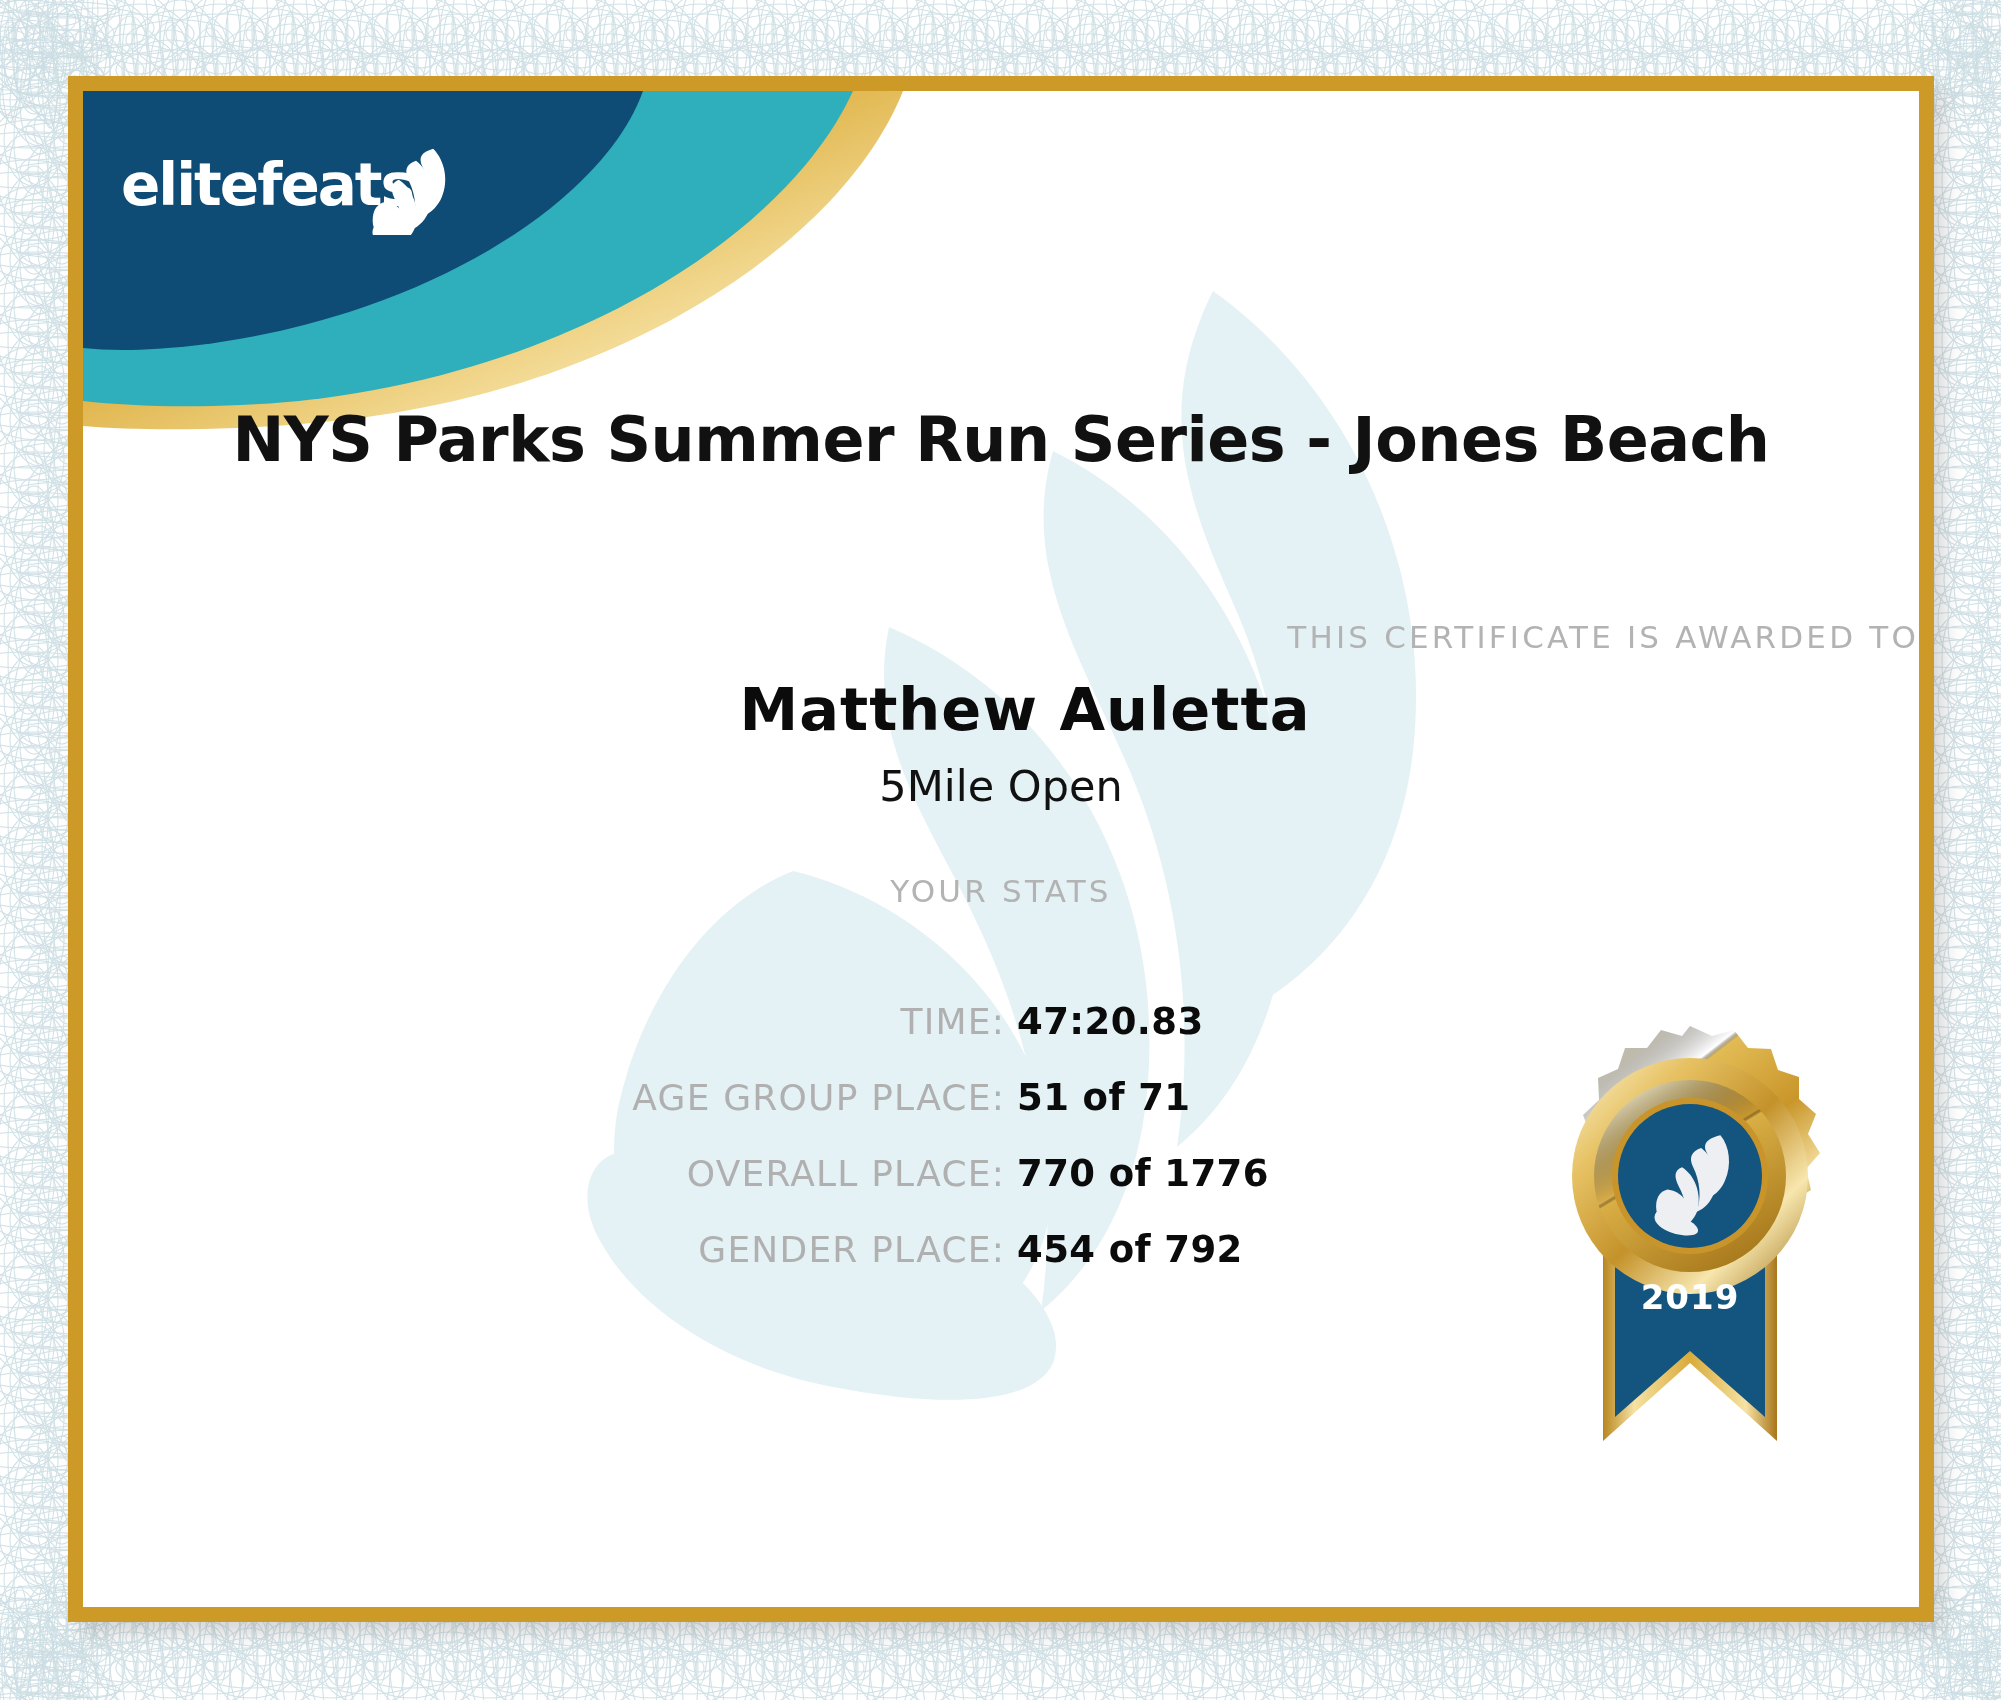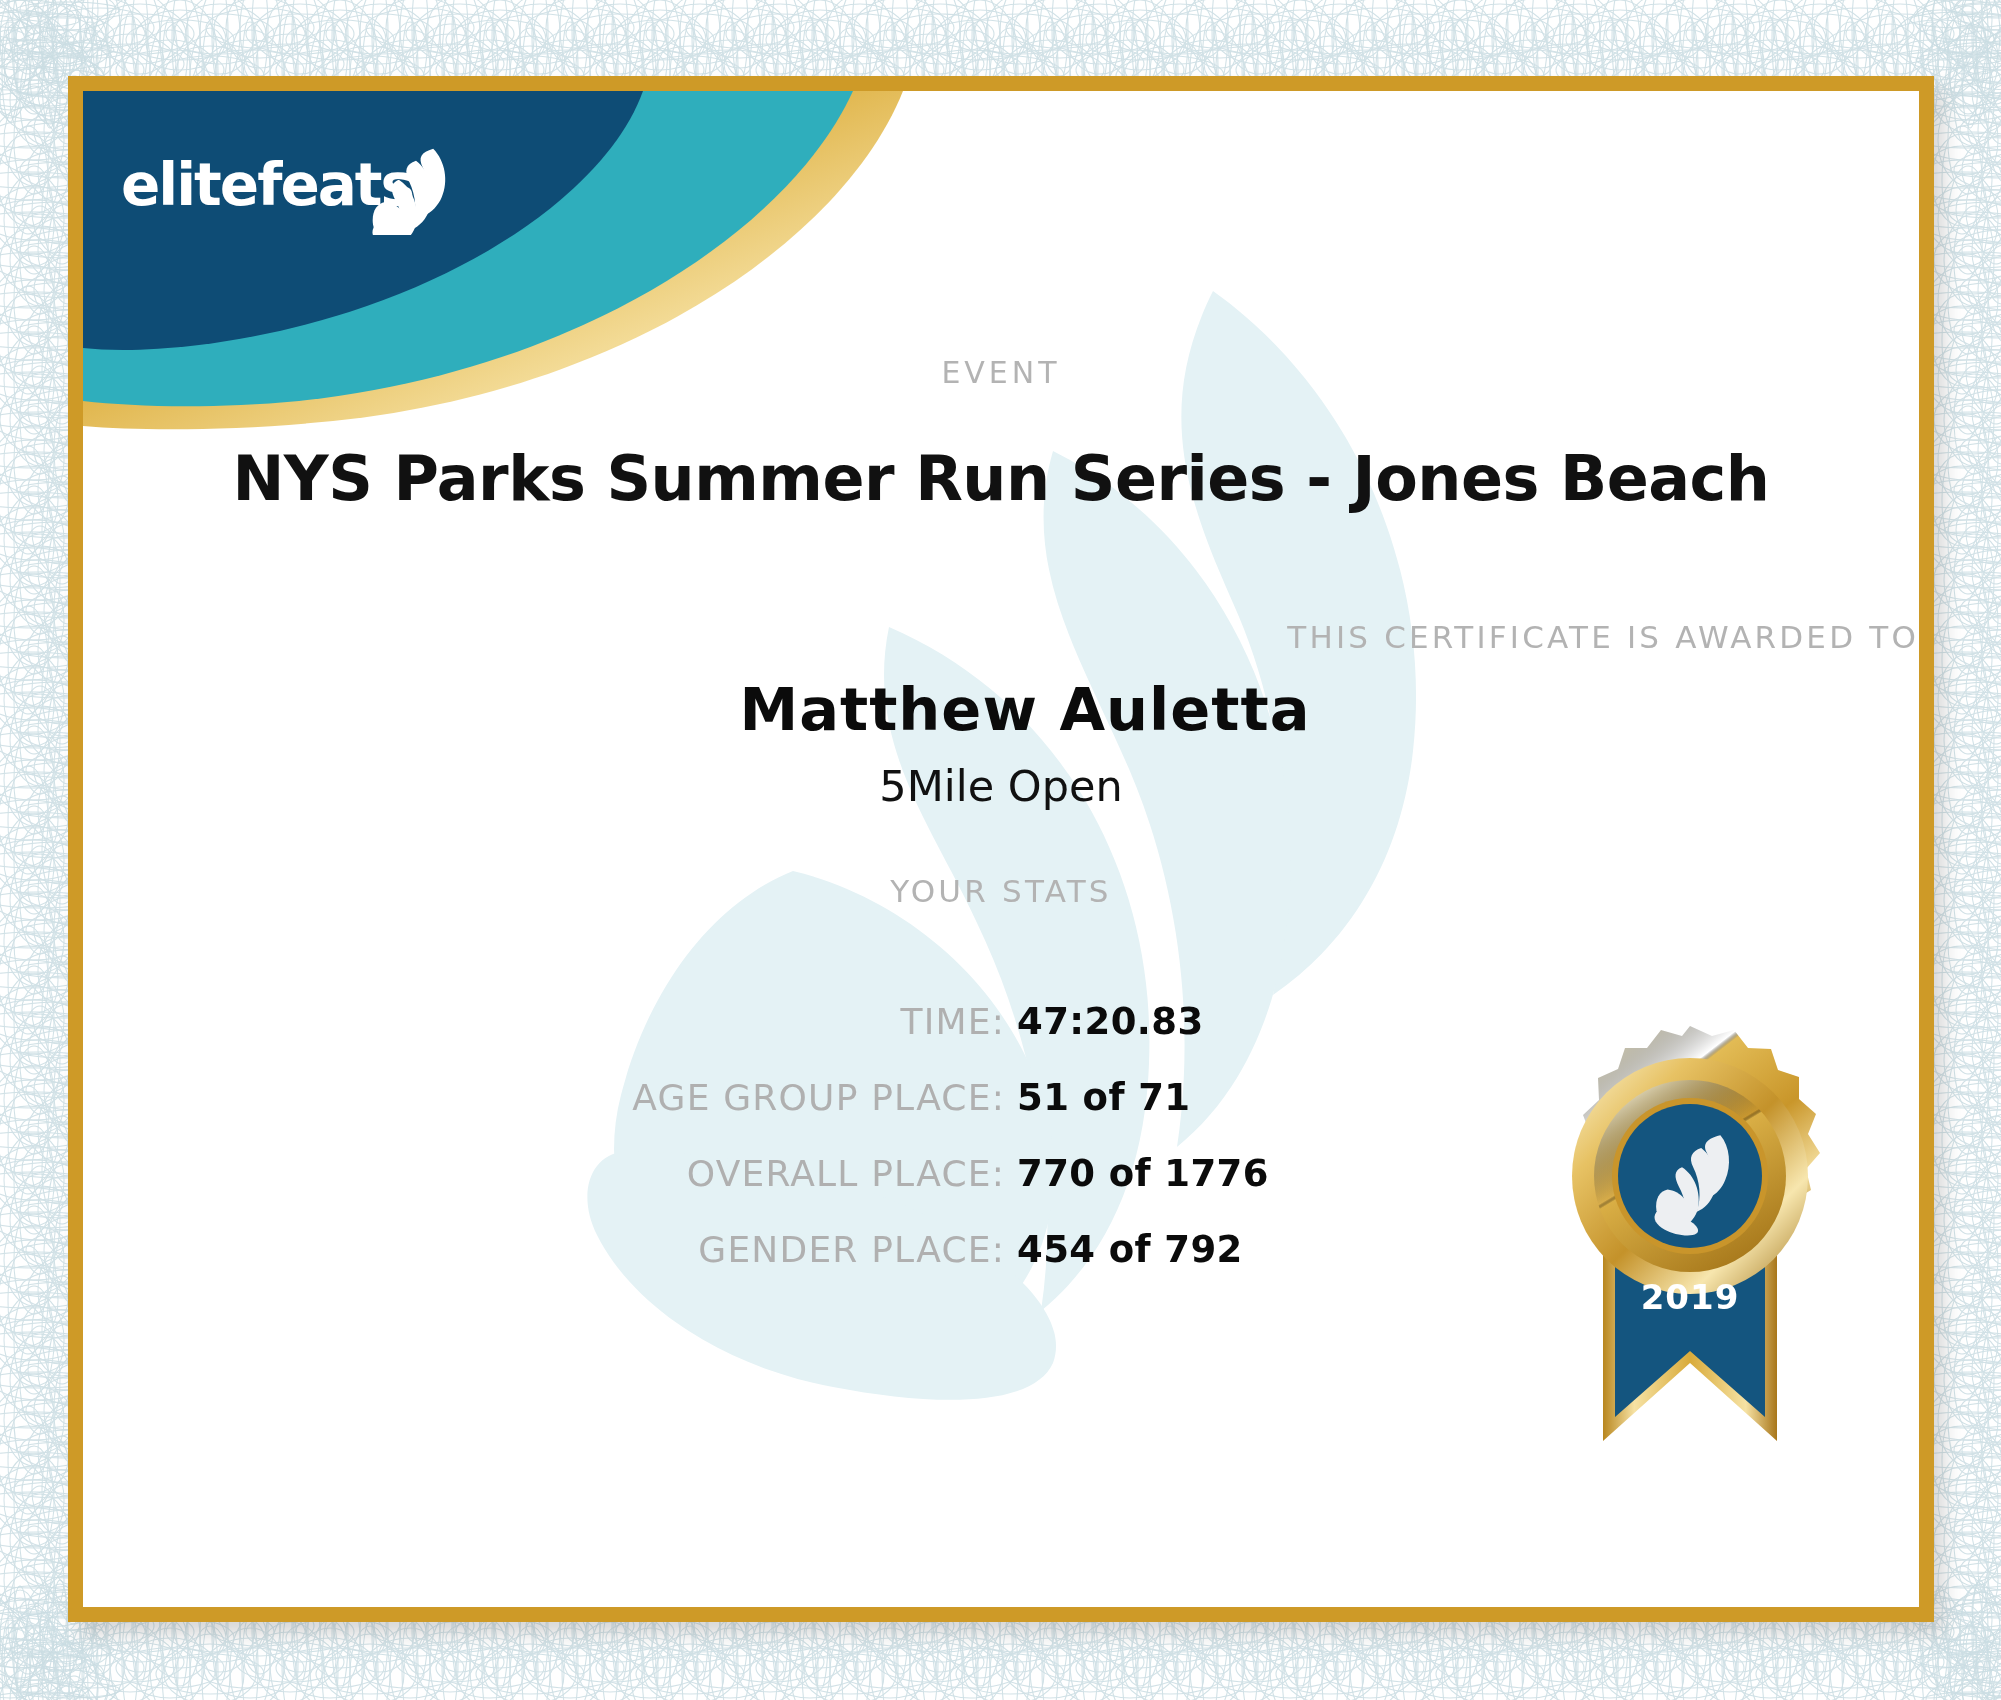--- a/index.html
+++ b/index.html
@@ -97,21 +97,20 @@
     position: absolute;
     top: 312px;
     width: 100%;
     text-align: center;
     font-family: "DejaVu Sans", sans-serif;
     font-weight: bold;
     font-size: 62px;
     letter-spacing: -0.5px;
     color: #111111;
     white-space: nowrap;
-    margin-top: 39px;
   }
 
   #awarded-kicker { top: 528px; font-size: 31px; letter-spacing: 3.2px; text-align: right; }
 
   #recipient-name {
     position: absolute;
     top: 584px;
     width: 100%;
     text-align: center;
     font-family: "DejaVu Sans", sans-serif;
@@ -339,21 +338,20 @@
                  C 38 96, 34 76, 26 62 C 20 50, 20 42, 30 38 Z"></path>
         <path d="M14 64 C 30 66, 42 80, 42 94 C 42 102, 37 108, 28 110
                  C 14 112, 2 102, 0 90 C -2 76, 4 66, 14 64 Z"></path>
         <path d="M2 92 C 16 92, 34 98, 44 106 C 50 111, 52 116, 48 119
                  C 41 124, 22 121, 10 114 C 1 108, -4 100, 2 92 Z"></path>
       </g>
     </svg>
 
     <div id="content">
 
-      <div class="kicker" id="event-kicker">EVENT</div>
 
       <div id="event-title">NYS Parks Summer Run Series - Jones Beach</div>
 
       <div class="kicker" id="awarded-kicker">THIS CERTIFICATE IS AWARDED TO</div>
 
       <div id="recipient-name">Matthew Auletta</div>
 
       <div id="recipient-division">5Mile Open</div>
 
       <div class="kicker" id="stats-kicker">YOUR STATS</div>

